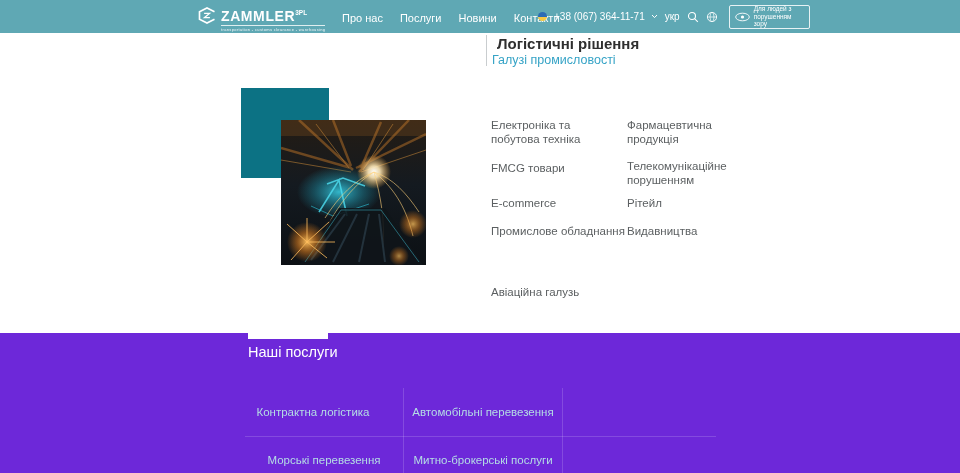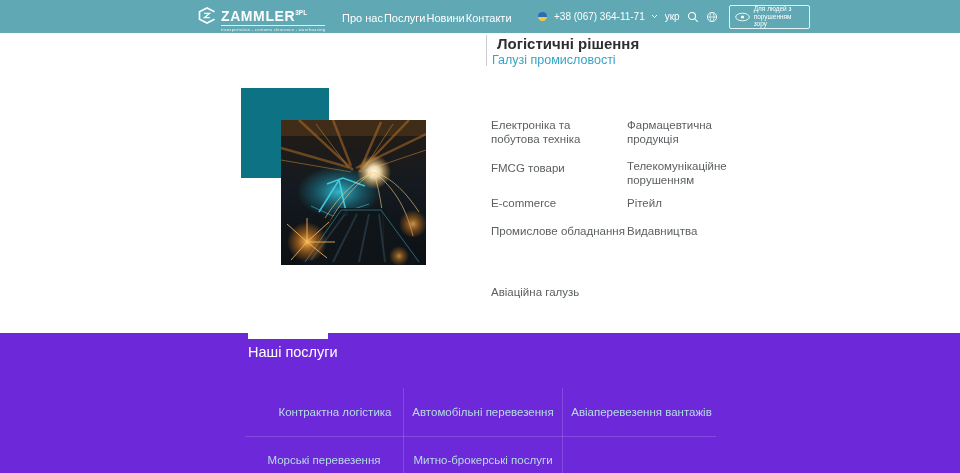--- a/index.html
+++ b/index.html
@@ -9,21 +9,21 @@
     -webkit-font-smoothing:antialiased;
   }
   
   .header{position:absolute;left:0;top:0;width:960px;height:33px;background:#5fa8b4;}
   .logo{position:absolute;left:197px;top:5px;display:flex;align-items:flex-start;gap:4px;color:#fff;cursor:pointer;}
   .logo-text{display:flex;flex-direction:column;}
   .logo-word{font-size:14px;font-weight:bold;letter-spacing:.6px;line-height:15px;}
   .logo-word sup{font-size:6.5px;font-weight:bold;vertical-align:super;letter-spacing:0;}
   .logo-tagline{font-size:4px;letter-spacing:.35px;border-top:.5px solid rgba(255,255,255,.8);
     margin-top:1.5px;padding-top:1px;white-space:nowrap;color:rgba(255,255,255,.9);}
-  .nav{position:absolute;left:342px;top:0;height:35px;display:flex;align-items:center;gap:1px;}
+  .nav{position:absolute;left:342px;top:0;height:35px;display:flex;align-items:center;gap:17px;}
   .nav-item{color:#ffffff;font-size:11px;cursor:pointer;white-space:nowrap;}
   .header-right{position:absolute;left:538px;top:0;height:33px;display:flex;align-items:center;gap:7px;}
   .flag{width:9px;height:9px;border-radius:50%;background:linear-gradient(to bottom,#2b6cb5 50%,#f5c843 50%);flex:0 0 auto;}
   .phone{color:#fff;font-size:10px;white-space:nowrap;cursor:pointer;display:flex;align-items:center;gap:6px;}
   .lang{color:#fff;font-size:10px;cursor:pointer;}
   .hicon{display:flex;align-items:center;cursor:pointer;}
   .access-btn{margin-left:4px;display:flex;align-items:center;gap:4px;border:1px solid rgba(255,255,255,.85);
     border-radius:2px;padding:3px 5px;cursor:pointer;height:16px;}
   .access-label{color:#fff;font-size:6.5px;line-height:7.5px;width:50px;}
   
@@ -177,18 +177,17 @@
 <span class="ind" style="left:627px;top:225px;">Видавництва</span>
 
 <div class="footer">
   <div class="footer-notch"></div>
   <div class="footer-title">Наші послуги</div>
 
   <div class="grid-vline" style="left:403px;"></div>
   <div class="grid-vline" style="left:562px;"></div>
   <div class="grid-hline"></div>
 
-  <span class="svc-cell" style="left:256px;top:55px;width:158px;">Контрактна логістика</span>
+  <span class="svc-cell" style="left:234px;top:55px;width:158px;">Контрактна логістика</span>
   <span class="svc-cell" style="left:404px;top:55px;width:158px;">Автомобільні перевезення</span>
-  <span class="svc-cell" style="left:563px;top:55px;width:157px;">Авіаперевезення вантажів</span>
   <span class="svc-cell" style="left:245px;top:103px;width:158px;">Морські перевезення</span>
   <span class="svc-cell" style="left:404px;top:103px;width:158px;">Митно-брокерські послуги</span>
 </div>
 
 </body></html>

